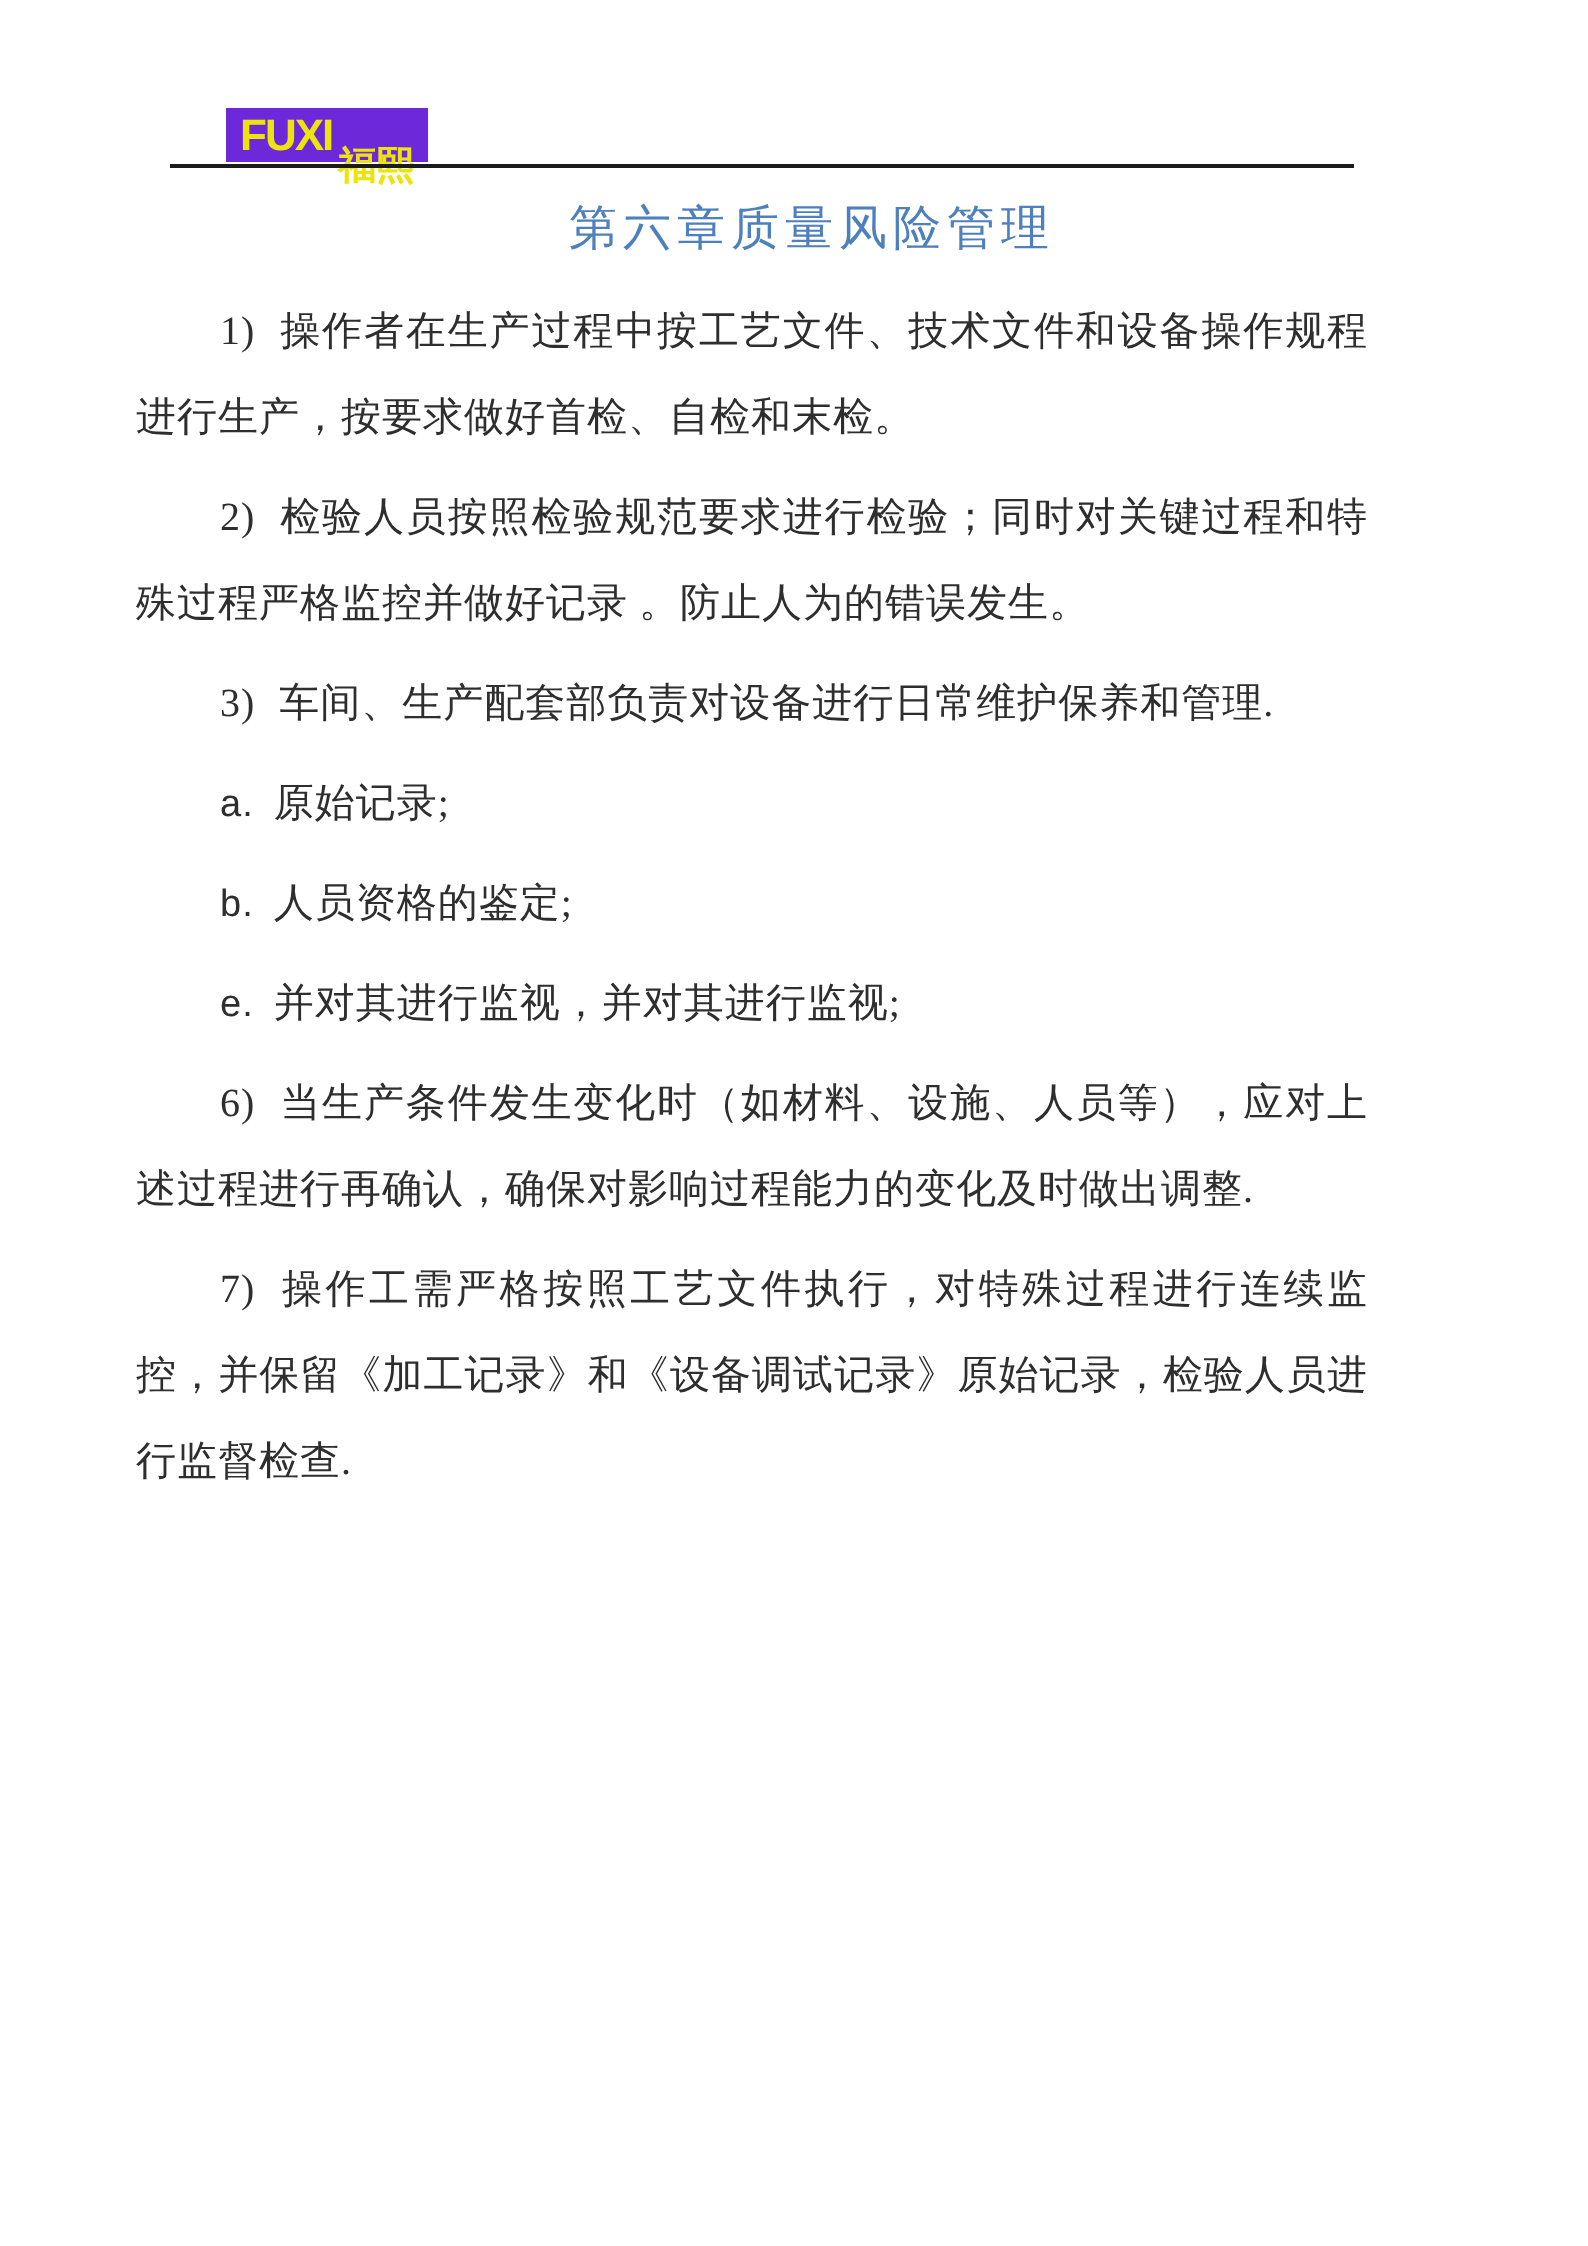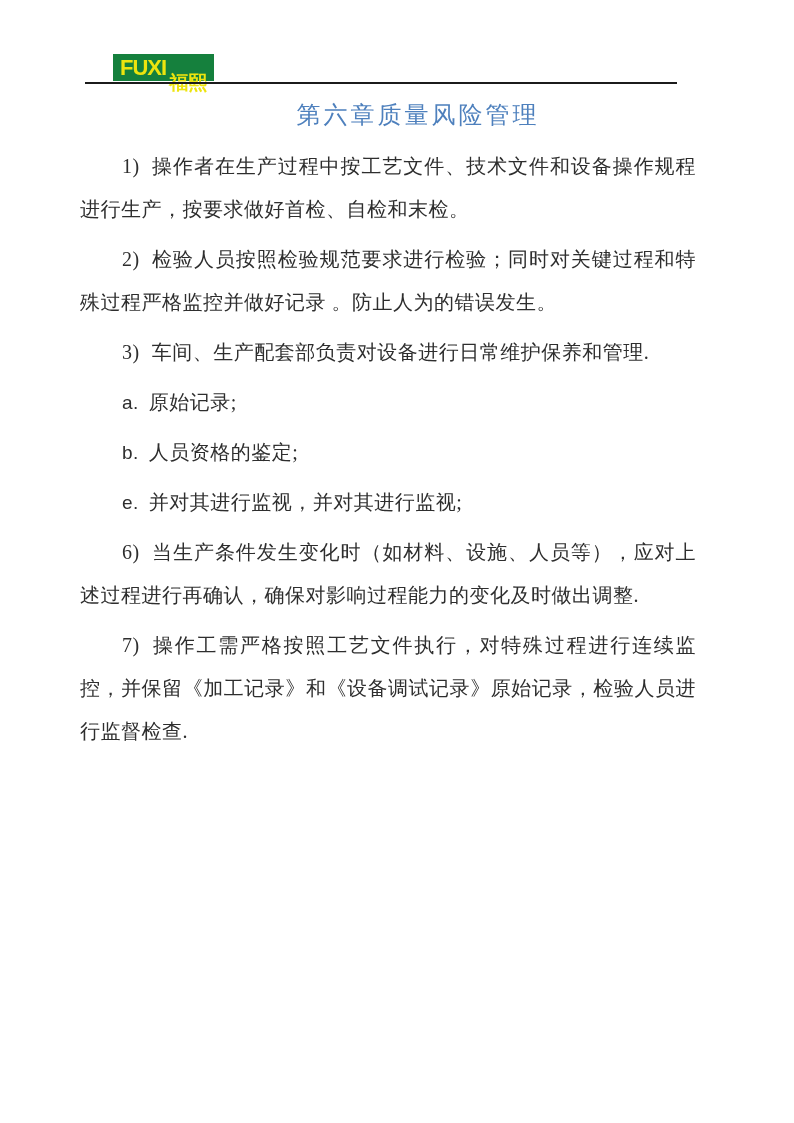--- a/index.html
+++ b/index.html
@@ -9,41 +9,41 @@
     margin:0 auto;
     background:#ffffff;
     overflow:hidden;
     font-family:"Liberation Serif","DejaVu Serif",serif;
     color:#2e2e2e;
   }
   
   .logo {
     position:absolute; left:113px; top:54px;
     height:27px; padding:0 7px;
-    background:#15803d;
+    background:#6d28d9;
     display:flex; align-items:center; gap:3px;
     box-sizing:border-box;
   }
   .logo-latin {
     font-family:"Liberation Sans","DejaVu Sans",sans-serif;
     font-weight:900; font-size:22px; line-height:1;
     color:#ede40e; letter-spacing:-1px;
   }
   .logo-cjk {
     font-family:Liberation Mono, monospace;
     font-weight:900; font-size:19px; line-height:1;
     color:#ede40e; letter-spacing:0px;margin-top:33px;
   }
   .header-rule {
     position:absolute; left:85px; top:82px;
     width:592px; height:2px; background:#1b1b1b;
   }
   
   .content {
-    position:absolute; left:80px; top:99px; width:616px;
+    position:absolute; left:68px; top:99px; width:616px;
   }
   .doc-title {
     margin:0 0 14px 0;
     padding-left:60px;
     text-align:center;
     font-size:24px; line-height:32px;
     letter-spacing:3px;
     color:#4e80bd;
     font-weight:400;
   }

